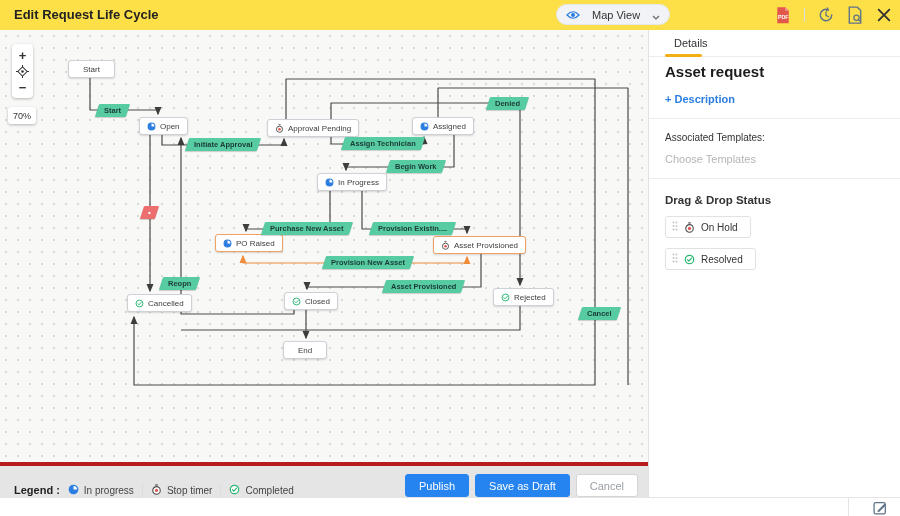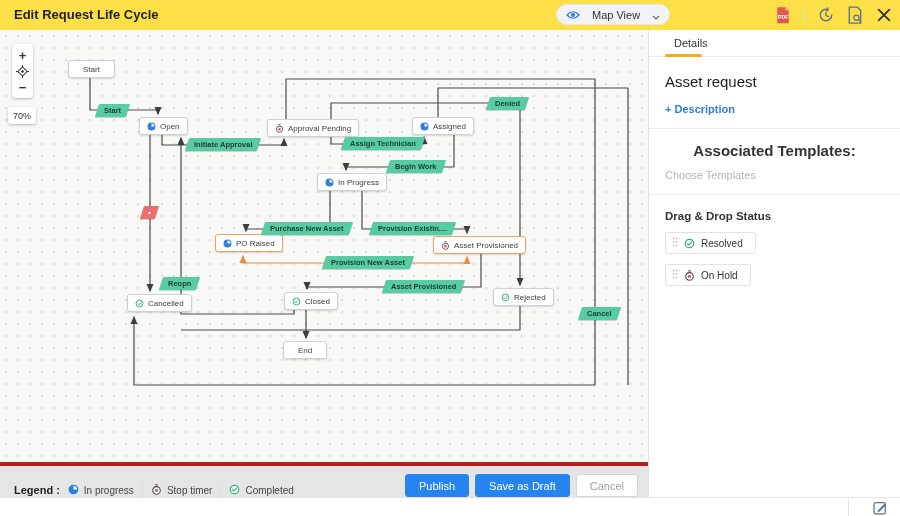--- a/index.html
+++ b/index.html
@@ -54,24 +54,24 @@
   .btn { height:23px; padding:0 13px; border-radius:3px; font-size:11px; font-family:inherit; cursor:pointer; }
   .btn.primary { background:#2684f0; border:1px solid #2684f0; color:#fff; }
   .btn.disabled { background:#fff; border:1px solid #d5d5d5; color:#9aa0a6; }
 
   
   .sidebar { position:absolute; left:648px; top:30px; width:252px; height:467px; background:#fff; border-left:1px solid #e2e2e2; z-index:10; }
   .tabbar { height:27px; border-bottom:1px solid #ececec; position:relative; }
   .tab { position:absolute; left:16px; top:7px; font-size:11px; color:#333; cursor:pointer;padding-left:9px; }
   .tab-underline { position:absolute; left:16px; bottom:-1px; width:37px; height:3px; background:#f2ae14; border-radius:2px; }
   .sb-content { padding:0 16px; }
-  .sb-title { font-size:15px; font-weight:normal; color:#1c1c1c; margin-top:16px; }
+  .sb-title { font-size:15px; font-weight:bold; color:#1c1c1c; margin-top:6px; }
   .sb-desc { font-size:11px; color:#2b7de0; font-weight:bold; margin-top:13px; cursor:pointer; width:max-content; }
   .sb-divider { height:1px; background:#ececec; margin:13px -16px; }
-  .sb-label { font-size:15px; font-weight:bold; color:#333;text-align:center; }
+  .sb-label { font-size:10px; font-weight:normal; color:#333; }
   .sb-placeholder { font-size:11px; color:#b5b5b5; margin-top:10px; cursor:pointer; width:max-content; }
   .sb-dd-title { font-size:11.5px; font-weight:bold; color:#333; margin-top:15px; }
   .status-item { display:flex; align-items:center; gap:6px; border:1px solid #e2e2e2; border-radius:3px; background:#fff;
                  padding:4px 12px 4px 6px; margin-top:10px; width:max-content; font-size:10px; color:#333; cursor:grab; }
   .status-item svg { width:11px; height:11px; }
   .drag-dots svg { width:6px; height:10px; }
 
   
   .bottomstrip { position:absolute; left:0; top:497px; width:900px; height:19px; background:#fff; border-top:1px solid #e4e4e4; z-index:11; }
   .bs-sep { position:absolute; left:848px; top:0; width:1px; height:19px; background:#e4e4e4; }
@@ -380,45 +380,45 @@
                 <circle cx="1.5" cy="1.5" r="0.95"></circle>
                 <circle cx="4.5" cy="1.5" r="0.95"></circle>
                 <circle cx="1.5" cy="5" r="0.95"></circle>
                 <circle cx="4.5" cy="5" r="0.95"></circle>
                 <circle cx="1.5" cy="8.5" r="0.95"></circle>
                 <circle cx="4.5" cy="8.5" r="0.95"></circle>
               </g>
             </svg></span>
           <span style="display:flex;width:11px;height:11px;">
             <svg viewBox="0 0 12 12">
-              <circle cx="6" cy="6" r="4.6" fill="#fff" stroke="#2bb673" stroke-width="1.3"></circle>
-              <path d="M3.8 6.2 L5.3 7.7 L8.3 4.5" fill="none" stroke="#2bb673" stroke-width="1.3" stroke-linecap="round" stroke-linejoin="round"></path>
+              <line x1="4.6" y1="1" x2="7.4" y2="1" stroke="#4a4a4a" stroke-width="1.3"></line>
+              <circle cx="6" cy="7" r="4.1" fill="#fff" stroke="#4a4a4a" stroke-width="1.2"></circle>
+              <circle cx="6" cy="7" r="1.7" fill="#e0524f"></circle>
             </svg>
           </span>
-          <span>Resolved</span>
+          <span>On Hold</span>
         </div>
         <div class="status-item">
           <span class="drag-dots"><svg viewBox="0 0 6 10">
               <g fill="#c3c3c3">
                 <circle cx="1.5" cy="1.5" r="0.95"></circle>
                 <circle cx="4.5" cy="1.5" r="0.95"></circle>
                 <circle cx="1.5" cy="5" r="0.95"></circle>
                 <circle cx="4.5" cy="5" r="0.95"></circle>
                 <circle cx="1.5" cy="8.5" r="0.95"></circle>
                 <circle cx="4.5" cy="8.5" r="0.95"></circle>
               </g>
             </svg></span>
           <span style="display:flex;width:11px;height:11px;">
             <svg viewBox="0 0 12 12">
-              <line x1="4.6" y1="1" x2="7.4" y2="1" stroke="#4a4a4a" stroke-width="1.3"></line>
-              <circle cx="6" cy="7" r="4.1" fill="#fff" stroke="#4a4a4a" stroke-width="1.2"></circle>
-              <circle cx="6" cy="7" r="1.7" fill="#e0524f"></circle>
+              <circle cx="6" cy="6" r="4.6" fill="#fff" stroke="#2bb673" stroke-width="1.3"></circle>
+              <path d="M3.8 6.2 L5.3 7.7 L8.3 4.5" fill="none" stroke="#2bb673" stroke-width="1.3" stroke-linecap="round" stroke-linejoin="round"></path>
             </svg>
           </span>
-          <span>On Hold</span>
+          <span>Resolved</span>
         </div>
       </div>
   </div>
 </div>
 
 <div class="bottomstrip">
   <span class="bs-sep"></span>
   <span class="bs-edit"><svg width="15" height="15" viewBox="0 0 14 14">
         <rect x="1" y="2.5" width="10.5" height="10.5" rx="1.5" fill="none" stroke="#5f7389" stroke-width="1.2"></rect>
         <path d="M4.5 9.8 L10.6 3.4 L12 4.8 L6 11 L4.2 11.3 Z" fill="#5f7389"></path>

